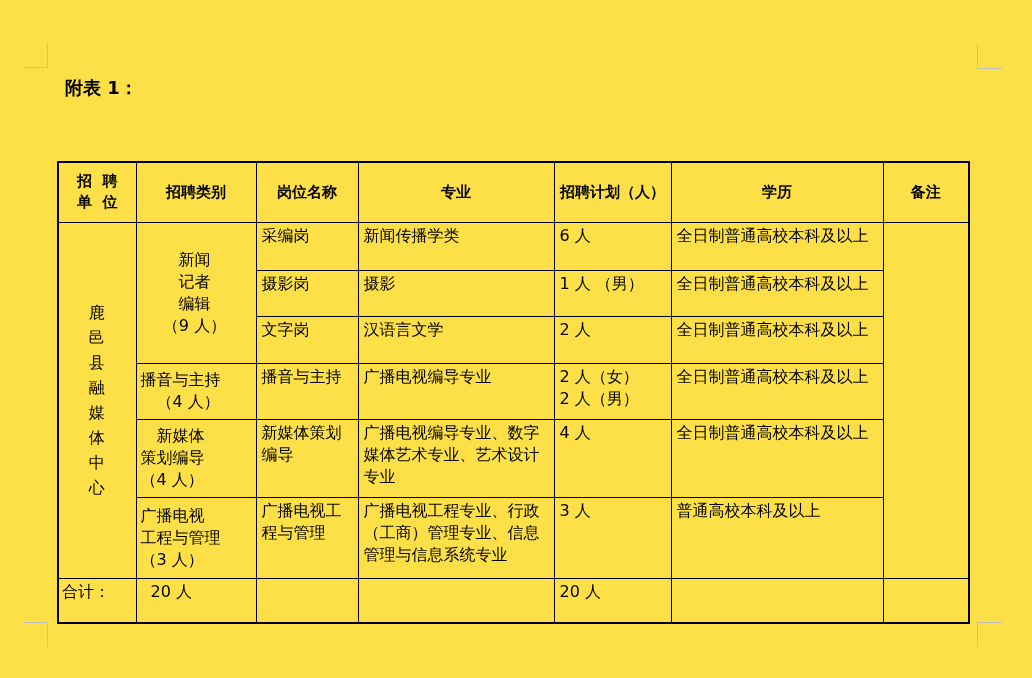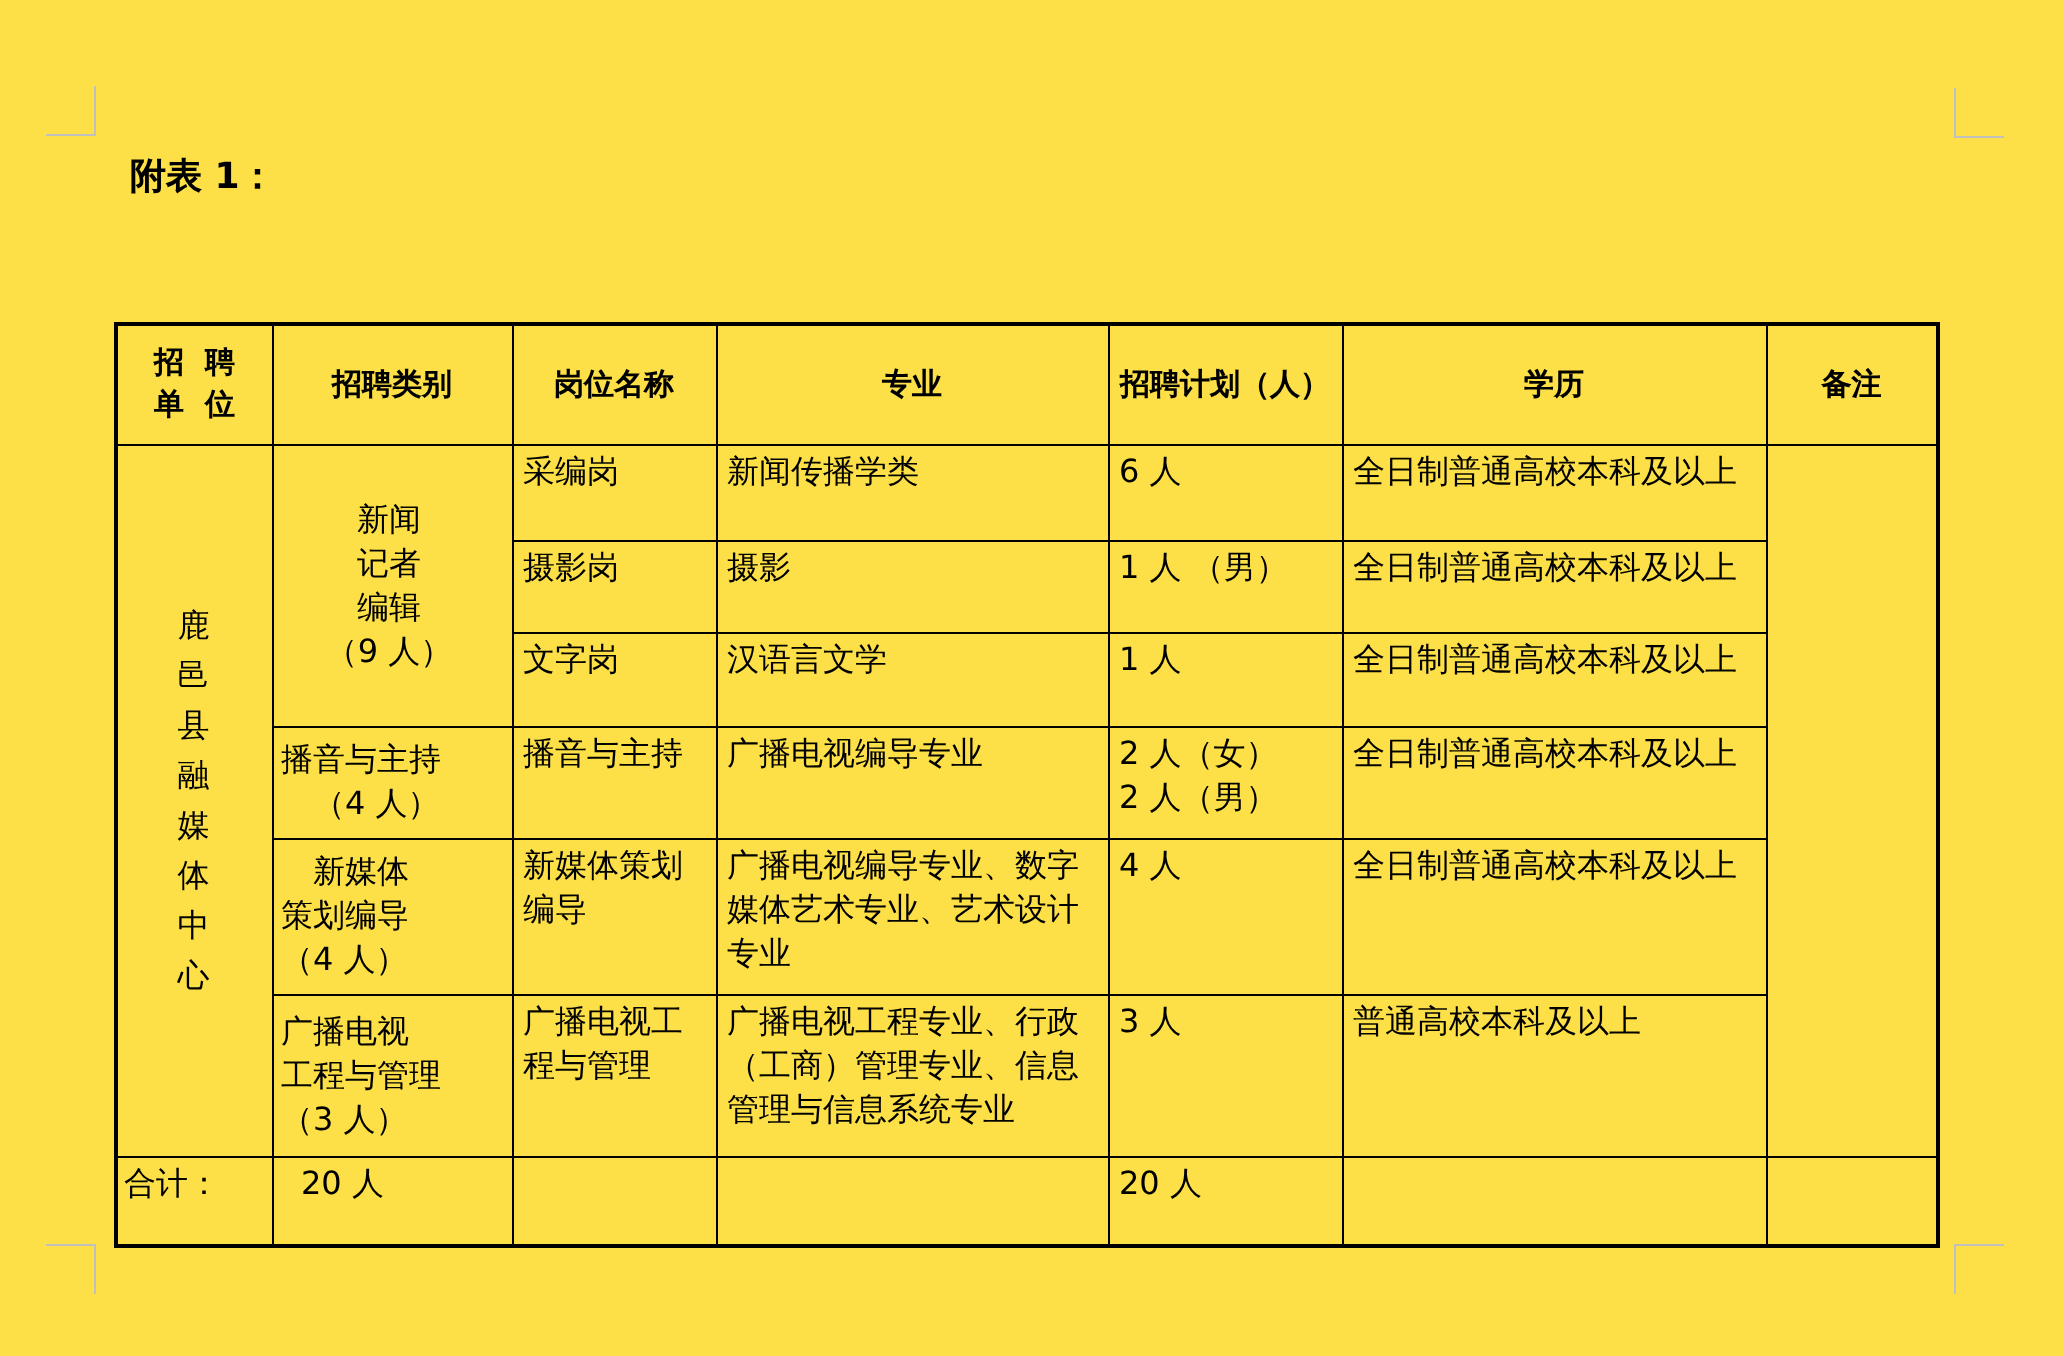--- a/index.html
+++ b/index.html
@@ -112,21 +112,21 @@
     <tr class="r2">
       <td>摄影岗</td>
       <td>摄影</td>
       <td>1 人 （男）</td>
       <td>全日制普通高校本科及以上</td>
     </tr>
 
     <tr class="r3">
       <td>文字岗</td>
       <td>汉语言文学</td>
-      <td>1 人</td>
+      <td>2 人</td>
       <td>全日制普通高校本科及以上</td>
     </tr>
 
     <tr class="r4">
       <td class="cell-cat">播音与主持
 　（4 人）</td>
       <td>播音与主持</td>
       <td>广播电视编导专业</td>
       <td>2 人（女）
 2 人（男）</td>

